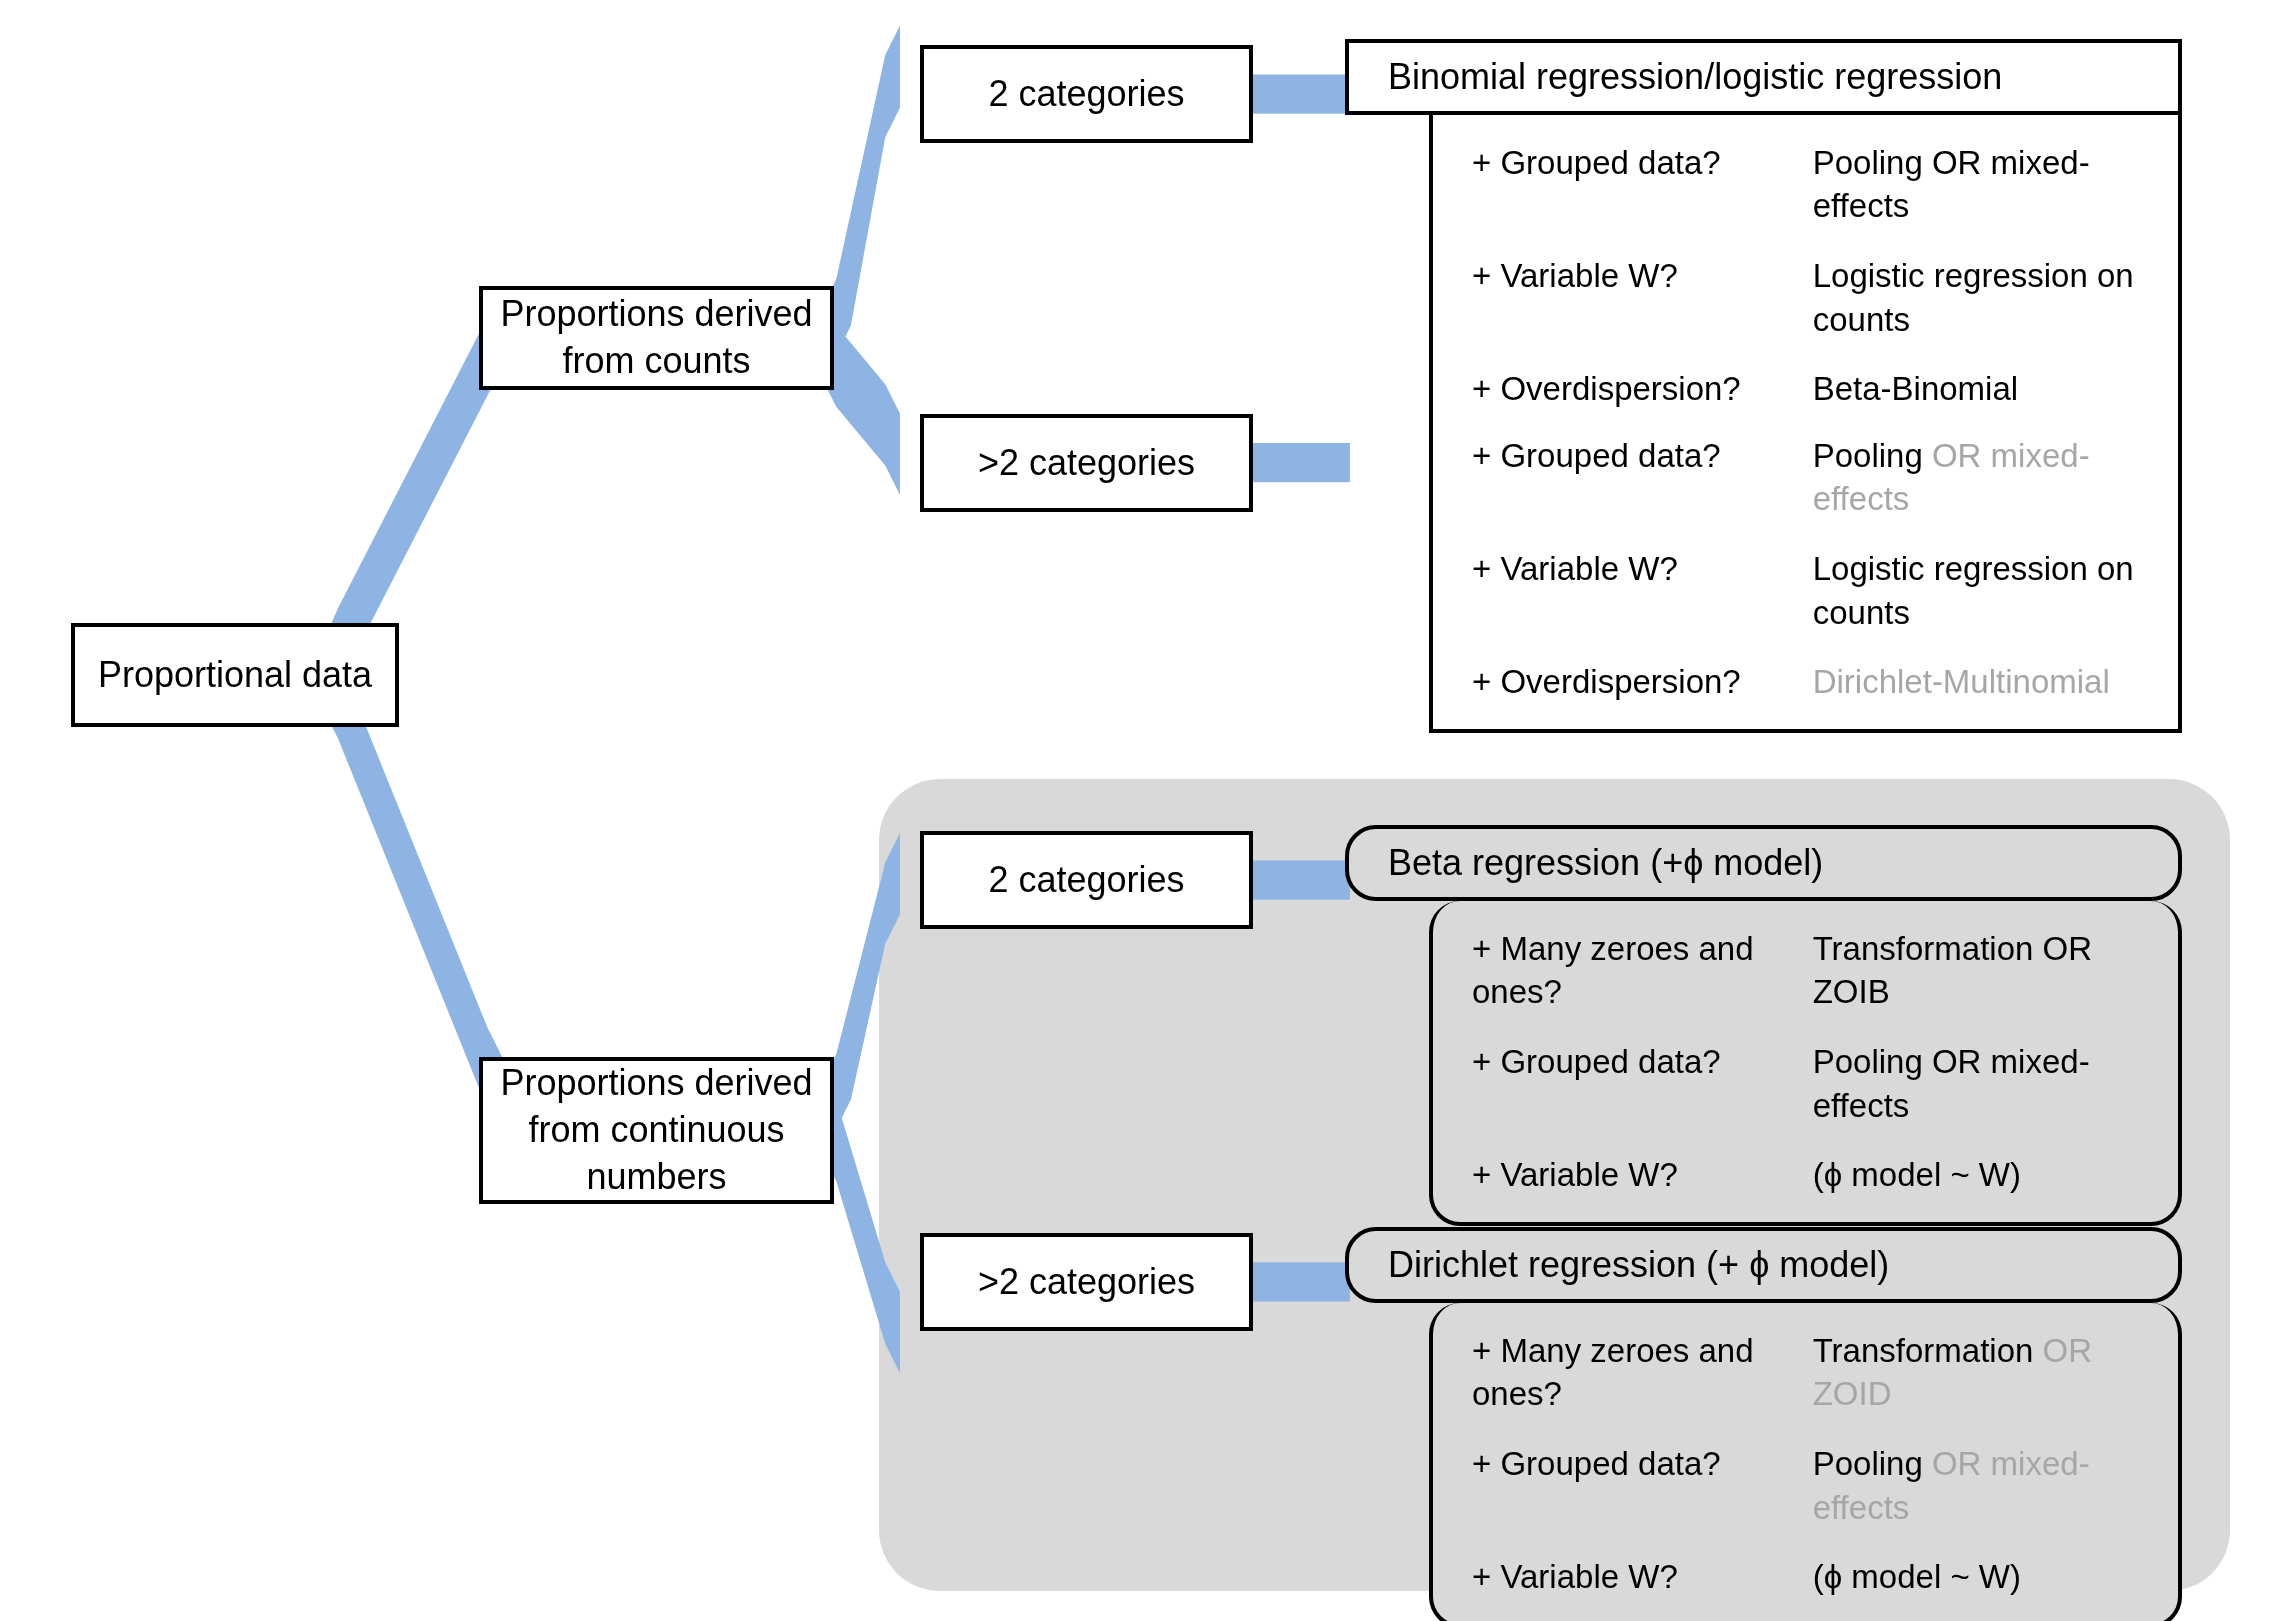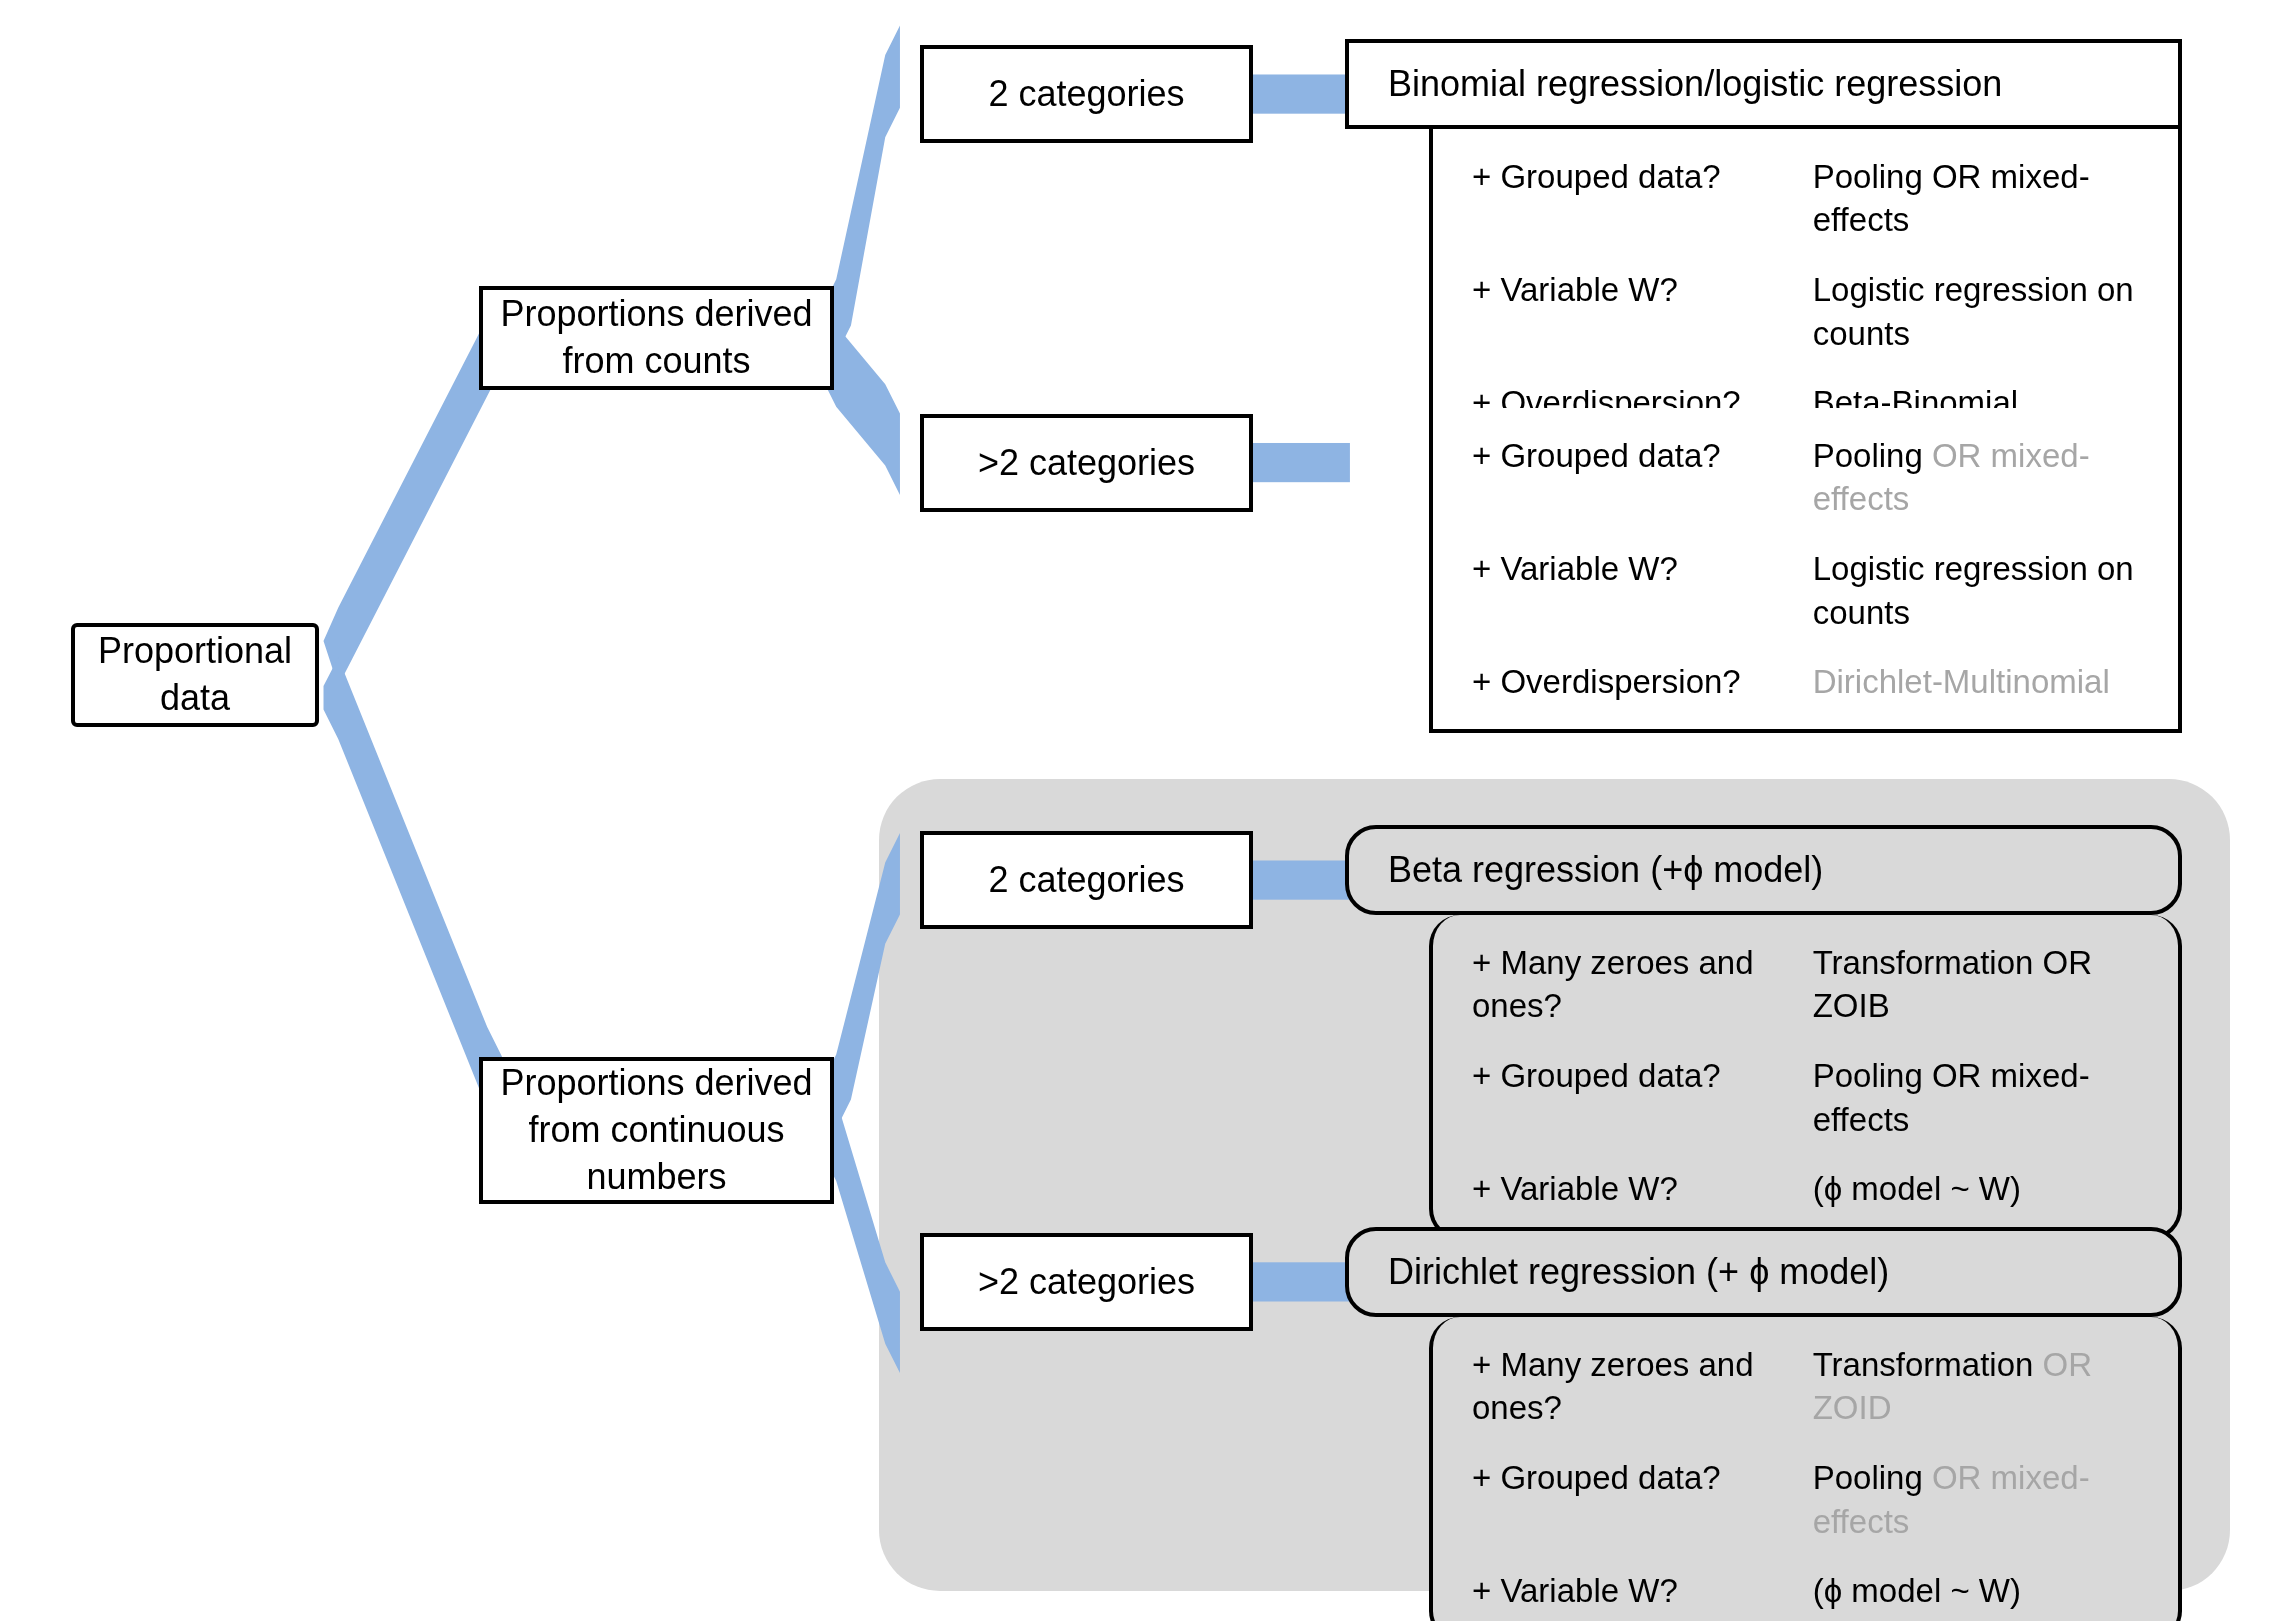--- a/index.html
+++ b/index.html
@@ -29,21 +29,21 @@
     margin-left:12px;
   }
   .node span{display:block;}
 
   
   .card{position:absolute;z-index:3;box-sizing:border-box;}
   .card .card-head{
     box-sizing:border-box;
     border:4.9px solid #000;
     background:#ffffff;
-    height:90px;
+    height:76px;
     display:flex;align-items:center;
     padding-left:39px;
     font-size:36px;
     color:#000;
   }
   .card .card-body{
     box-sizing:border-box;
     margin-left:84px;
     border:4.9px solid #000;
     border-top:none;
@@ -86,21 +86,21 @@
 
     <path d="M 838 1106 L 853 1076 L 903 880 L 918 850 L 918 933 L 903 963 L 868 1122 L 853 1152 Z" fill="#8EB4E3"></path>
     <path d="M 838 1152 L 853 1122 L 903 1288 L 918 1318 L 918 1401 L 903 1371 L 853 1205 L 838 1175 Z" fill="#8EB4E3"></path>
 
     <rect x="1269" y="76" width="108" height="40" fill="#8EB4E3"></rect>
     <rect x="1269" y="452" width="108" height="40" fill="#8EB4E3"></rect>
     <rect x="1269" y="878" width="108" height="40" fill="#8EB4E3"></rect>
     <rect x="1269" y="1288" width="108" height="40" fill="#8EB4E3"></rect>
   </svg>
 
-  <div class="node" style="left:59px;top:623px;width:248px;height:104px;border-radius:6px;">
+  <div class="node" style="left:59px;top:623px;width:328px;height:104px;">
     <span>Proportional data</span>
   </div>
 
   <div class="node" style="left:467px;top:286px;width:355px;height:104px;">
     <span>Proportions derived from counts</span>
   </div>
 
   <div class="node" style="left:467px;top:1057px;width:355px;height:147px;">
     <span>Proportions derived from continuous numbers</span>
   </div>

